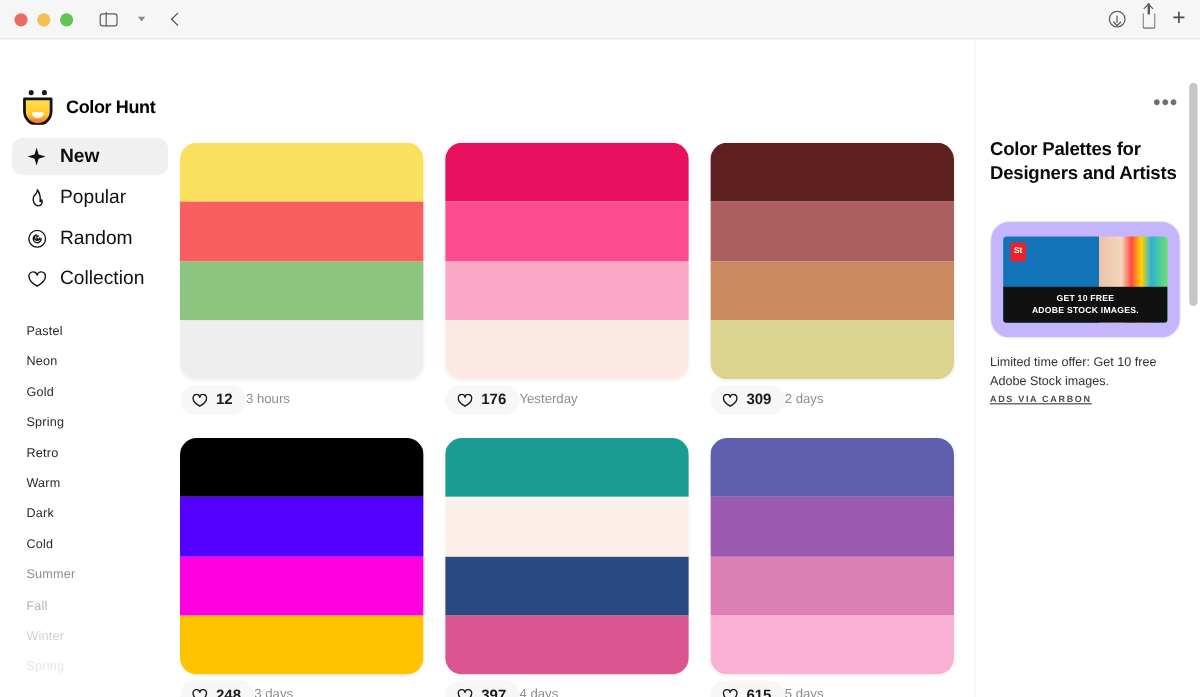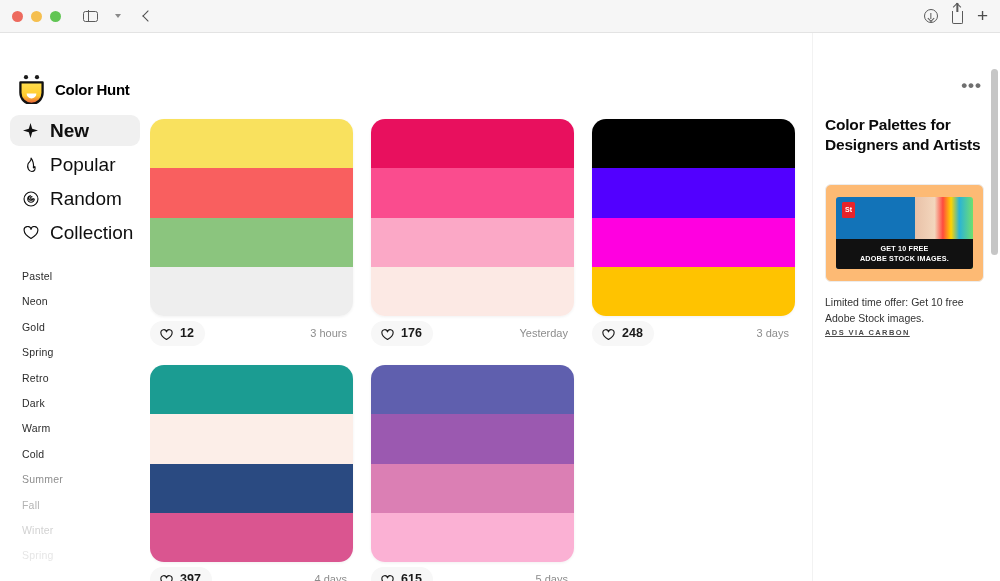--- a/index.html
+++ b/index.html
@@ -153,21 +153,21 @@
   .logo-mark { width: 27px; height: 30px; position: relative; }
   .brand-name {
     font-size: 15px; font-weight: 700; color: #000; letter-spacing: -0.3px;
   }
 
   .nav { margin-top: 48px; padding: 0 10px; }
   .nav-item {
     display: flex; align-items: center; gap: 11px;
     height: 31px; padding: 0 12px;
     border-radius: 9px;
-    font-size: 19px; color: #0f0f0f; font-weight: 500;
+    font-size: 16px; color: #0f0f0f; font-weight: 500;
     margin-bottom: 3px;
     cursor: pointer;
   }
   .nav-item.active { background: #f0f0f0; font-weight: 600; }
   .nav-icon { width: 17px; height: 17px; display: flex; align-items: center; justify-content: center; flex: 0 0 17px; }
 
   .taglist { margin-top: 16px; padding: 0 10px 0 22px; position: relative; }
   .tag {
     font-size: 10.5px; color: #2b2b2b; letter-spacing: 0.2px;
     height: 25.4px; line-height: 25.4px; cursor: pointer;
@@ -209,21 +209,21 @@
   .swatches {
     width: 203px; height: 197px;
     border-radius: 14px;
     overflow: hidden;
     display: flex; flex-direction: column;
     box-shadow: 0 1px 3px rgba(0,0,0,0.06);
   }
   .swatch { flex: 1 1 25%; }
   .card-footer {
     height: 34px;
-    display: flex; align-items: center; justify-content: space-between;
+    display: flex; align-items: center; 
     padding: 0 6px 0 0;
   }
   .like-btn {
     display: inline-flex; align-items: center; gap: 7px;
     background: #f7f7f7;
     border-radius: 14px;
     height: 25px;
     padding: 0 11px 0 10px;
     cursor: pointer;
   }
@@ -250,23 +250,23 @@
     font-size: 15.5px; font-weight: 700; color: #0b0b0b;
     line-height: 1.32; letter-spacing: -0.2px;
   }
   .rail-sub {
     margin-top: 12px;
     font-size: 10.5px; color: #444; line-height: 1.5;
   }
   .ad-box {
     margin-top: 28px;
     border: 1px solid #ececec;
-    border-radius: 6px;
+    border-radius: 16px;
     padding: 12px 10px;
-    background: #fdba74;
+    background: #c4b5fd;
   }
   .ad-creative {
     width: 100%; height: 72px;
     border-radius: 3px;
     position: relative; overflow: hidden;
     background: linear-gradient(90deg,#1273b8 0%, #1273b8 58%, #e9c2a8 58%, #f3d6bd 72%, #ff4a3d 78%, #ffd400 84%, #2bb3d6 90%, #6fe06f 100%);
   }
   .ad-adobe-badge {
     position: absolute; left: 6px; top: 5px;
     width: 13px; height: 16px; background: #e8232b; border-radius: 1.5px;
@@ -393,22 +393,22 @@
         <span>Collection</span>
       </div>
     </nav>
 
     <div class="taglist">
       <div class="tag">Pastel</div>
       <div class="tag">Neon</div>
       <div class="tag">Gold</div>
       <div class="tag">Spring</div>
       <div class="tag">Retro</div>
+      <div class="tag">Warm</div>
       <div class="tag">Dark</div>
-      <div class="tag">Warm</div>
       <div class="tag">Cold</div>
       <div class="tag" style="color:#8e8e8e">Summer</div>
       <div class="tag" style="color:#b4b4b4">Fall</div>
       <div class="tag" style="color:#d2d2d2">Winter</div>
       <div class="tag" style="color:#e6e6e6">Spring</div>
     </div>
   </aside>
 
   <main class="main">
 
@@ -448,20 +448,39 @@
               <svg width="13" height="12" viewBox="0 0 17 15">
                   <path d="M8.5 13.4 C8.5 13.4 1.2 9.1 1.2 4.9 A3.7 3.7 0 0 1 8.5 3.6 A3.7 3.7 0 0 1 15.8 4.9 C15.8 9.1 8.5 13.4 8.5 13.4 Z" fill="none" stroke="#1a1a1a" stroke-width="1.5" stroke-linejoin="round"></path>
                 </svg>
             </span>
             <span class="like-count">176</span>
           </span>
           <span class="time-text">Yesterday</span>
         </div>
       </div>
 
+      <div class="palette-card">
+        <div class="swatches">
+          <div class="swatch" style="background: rgb(95, 33, 32);"></div>
+          <div class="swatch" style="background: rgb(172, 95, 95);"></div>
+          <div class="swatch" style="background: rgb(201, 138, 95);"></div>
+          <div class="swatch" style="background: rgb(219, 211, 144);"></div>
+        </div>
+        <div class="card-footer">
+          <span class="like-btn">
+            <span class="heart">
+              <svg width="13" height="12" viewBox="0 0 17 15">
+                  <path d="M8.5 13.4 C8.5 13.4 1.2 9.1 1.2 4.9 A3.7 3.7 0 0 1 8.5 3.6 A3.7 3.7 0 0 1 15.8 4.9 C15.8 9.1 8.5 13.4 8.5 13.4 Z" fill="none" stroke="#1a1a1a" stroke-width="1.5" stroke-linejoin="round"></path>
+                </svg>
+            </span>
+            <span class="like-count">309</span>
+          </span>
+          <span class="time-text">2 days</span>
+        </div>
+      </div>
 
       <div class="palette-card">
         <div class="swatches">
           <div class="swatch" style="background: rgb(0, 0, 0);"></div>
           <div class="swatch" style="background: rgb(82, 0, 255);"></div>
           <div class="swatch" style="background: rgb(255, 0, 224);"></div>
           <div class="swatch" style="background: rgb(255, 195, 0);"></div>
         </div>
         <div class="card-footer">
           <span class="like-btn">

